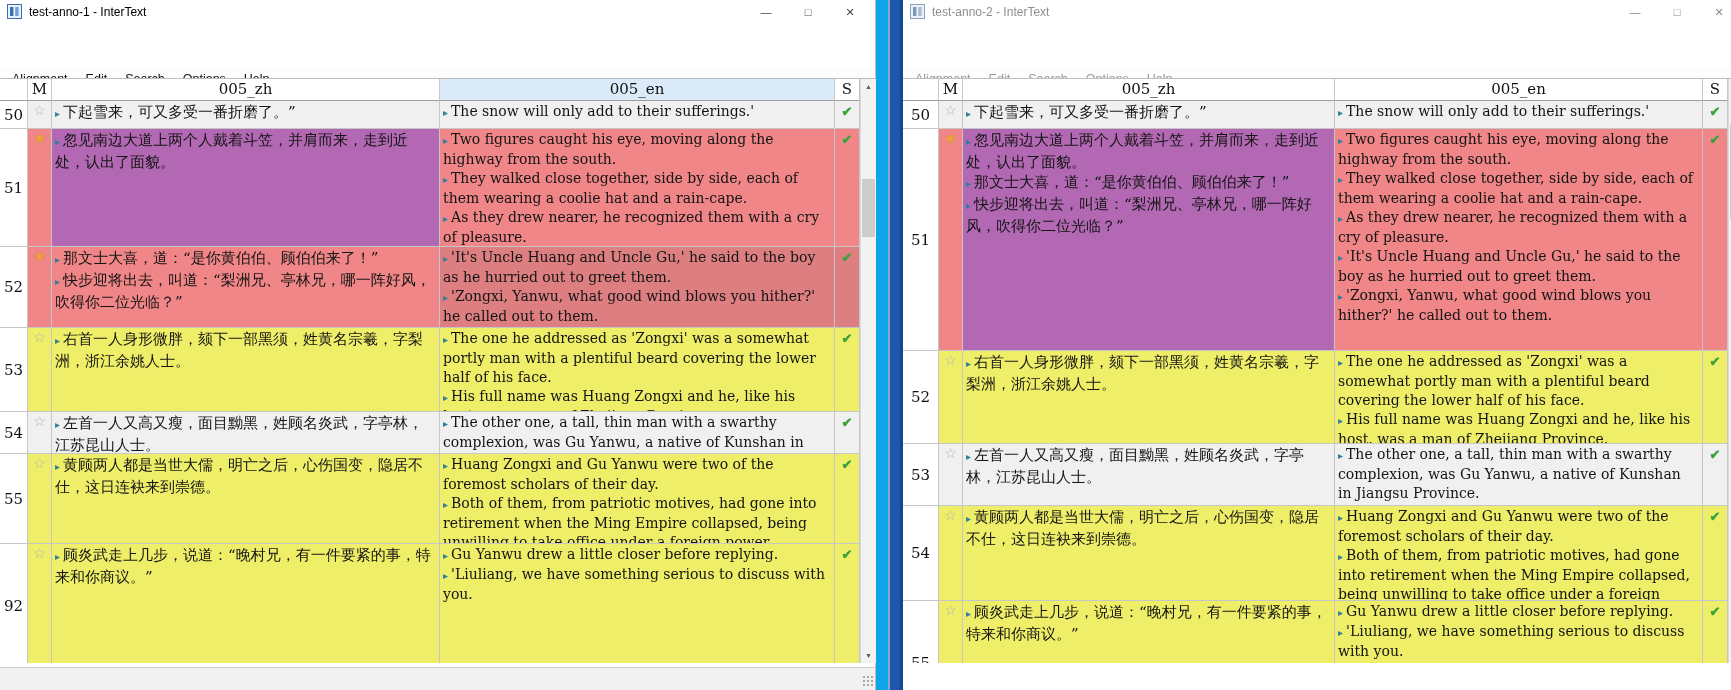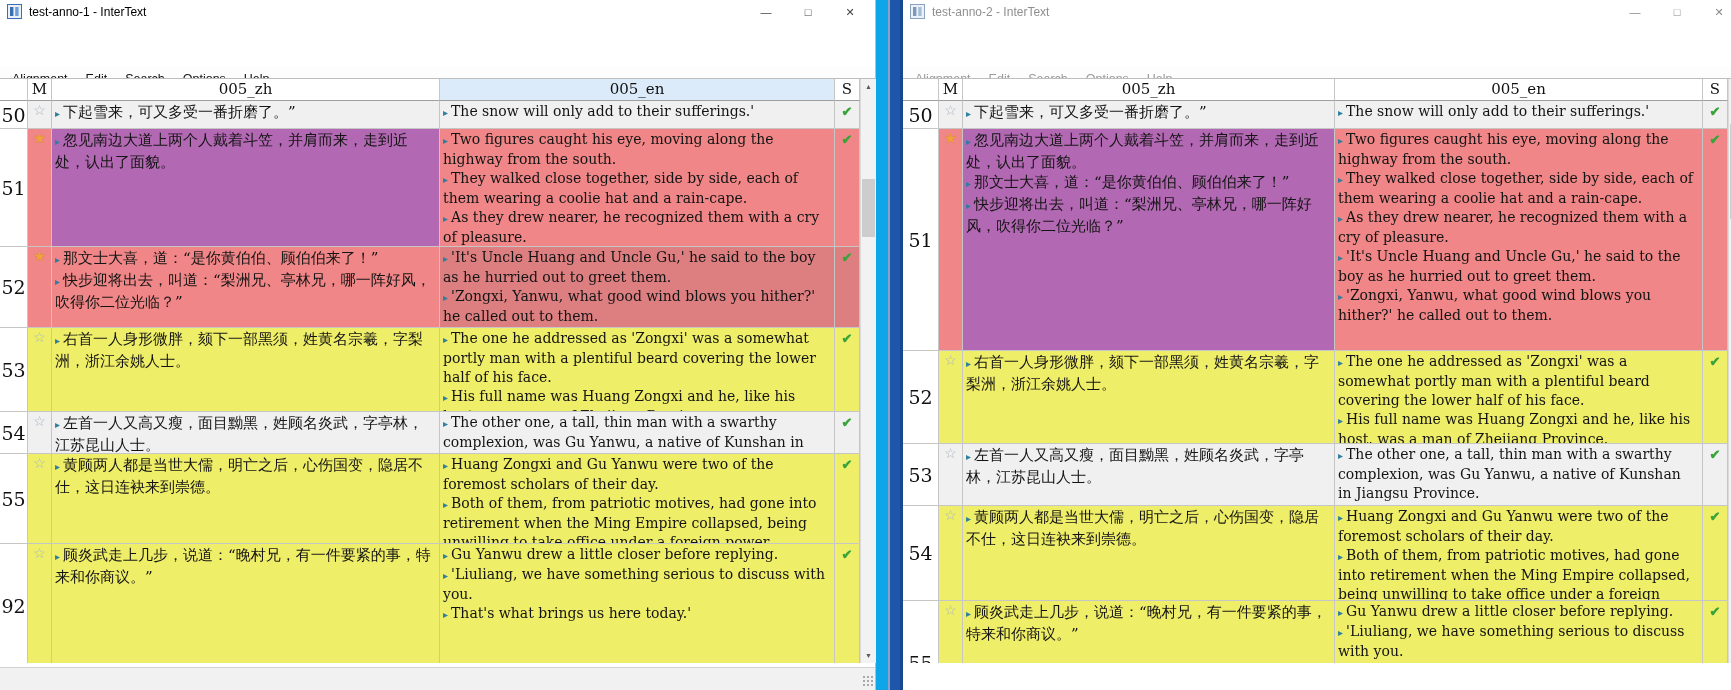--- a/index.html
+++ b/index.html
@@ -48,21 +48,21 @@
   .ic-ratio::after{content:"";position:absolute;left:-2px;right:-2px;top:45%;height:2px;background:#d23b3b;transform:rotate(-30deg);}
   
   .grid{position:absolute;top:78px;left:0;border-top:1px solid #bdbdbd;}
   .ghead{display:flex;height:22px;}
   .hcell{box-sizing:border-box;border-right:1px solid #c6c6c6;border-bottom:1px solid #9e9e9e;background:#fff;
     font-family:"DejaVu Serif","Liberation Serif",serif;font-size:15px;color:#101010;text-align:center;line-height:21px;overflow:hidden;}
   .gbody{overflow:hidden;position:relative;}
   .grow{display:flex;}
   .c{box-sizing:border-box;border-right:1px solid #c6c6c6;border-bottom:1px solid #c6c6c6;overflow:hidden;}
   .c.num{background:#fff;display:flex;align-items:center;justify-content:center;
-    font-family:"DejaVu Serif","Liberation Serif",serif;font-size:19px;color:#111;}
+    font-family:"DejaVu Serif","Liberation Serif",serif;font-size:15px;color:#111;}
   .c.m{text-align:center;padding-top:2px;font-size:14px;line-height:14px;}
   .star-filled{color:#f2a23c;text-shadow:0 0 1px #b8821e;}
   .star-empty{color:#a8b4c0;}
   .c.txt{padding:1px 4px 2px 3px;font-family:"DejaVu Serif","Liberation Serif",serif;color:#141414;}
   .c.zh{font-size:15px;line-height:20px;}
   .c.en{font-size:14px;line-height:19px;}
   .seg{display:block;}
   .mk{color:#2e7f9f;font-size:10px;margin-right:3px;}
   .c.s{text-align:center;padding-top:3px;font-size:13px;font-weight:bold;color:#3aa33a;}
   
@@ -297,21 +297,20 @@
             </div>
             <div class="grow" style="height: 125px;">
               <div class="c num" style="width: 28px; height: 125px;">92</div>
               <div class="c m" style="width: 24px; height: 125px; background: rgb(239, 238, 104);"><span class="star-empty">☆</span></div>
               <div class="c txt zh" style="width: 388px; height: 125px; background: rgb(239, 238, 104);">
                 <span class="seg"><span class="mk">▸</span><span>顾炎武走上几步，说道：“晚村兄，有一件要紧的事，特来和你商议。”</span></span>
               </div>
               <div class="c txt en" style="width: 395px; height: 125px; background: rgb(239, 238, 104);">
                 <span class="seg"><span class="mk">▸</span><span>Gu Yanwu drew a little closer before replying.</span></span>
                 <span class="seg"><span class="mk">▸</span><span>'Liuliang, we have something serious to discuss with you.</span></span>
-                <span class="seg"><span class="mk">▸</span><span>That's what brings us here today.'</span></span>
               </div>
               <div class="c s" style="width: 25px; height: 125px; background: rgb(239, 238, 104);"><span>✔</span></div>
             </div>
           </div>
           <div class="vsb" style="left: 860px; width: 15px; height: 584px;">
             <div class="ar up">▲</div>
             <div class="ar dn">▼</div>
             <div class="thumb" style="top: 100px; height: 58px;"></div>
           </div>
         </div>

